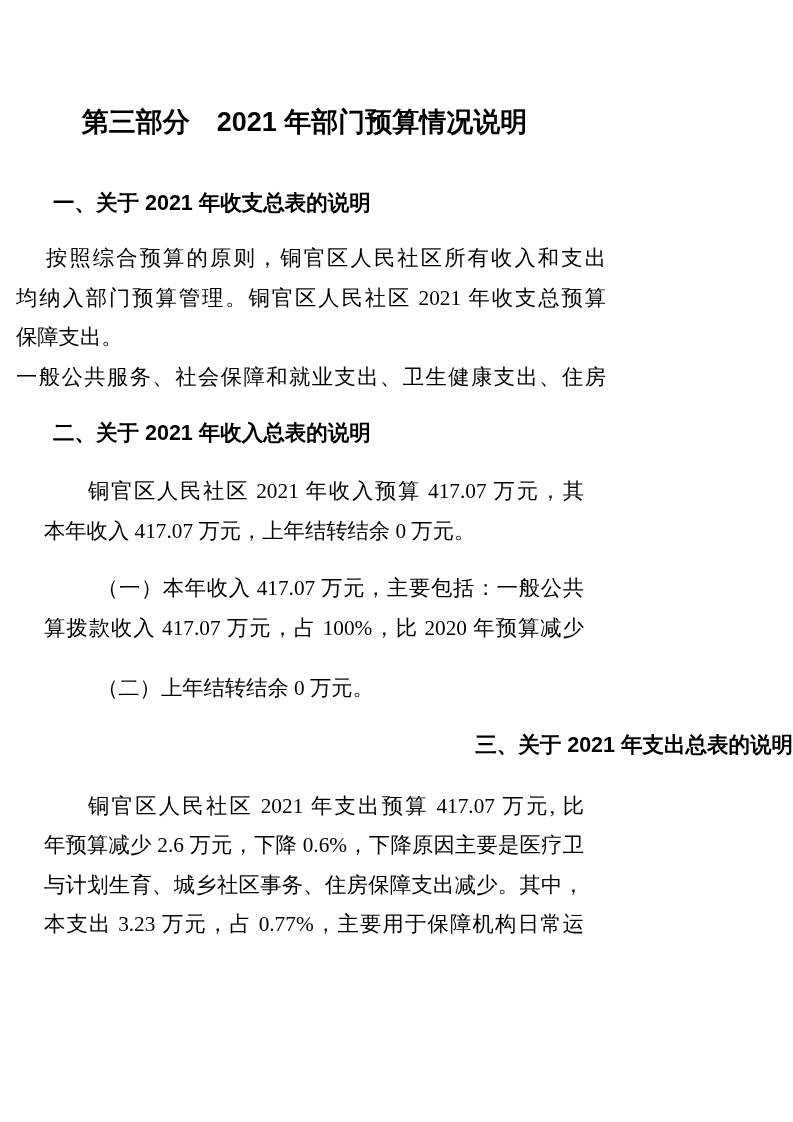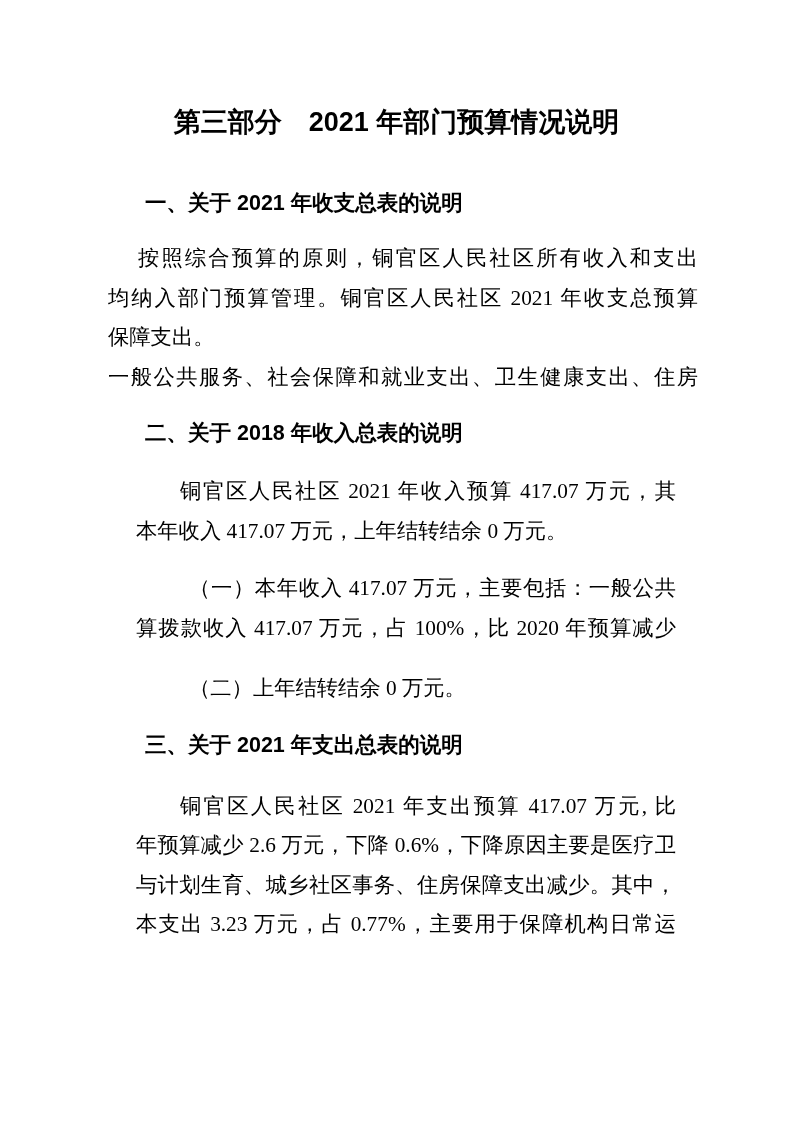--- a/index.html
+++ b/index.html
@@ -7,21 +7,20 @@
     padding: 0;
     background: #ffffff;
   }
   .page {
     position: relative;
     width: 793px;
     height: 1122px;
     background: #ffffff;
     color: #000000;
     box-sizing: border-box;
-    padding-left: 92px;
     overflow: hidden;
     font-family: "Liberation Serif", "DejaVu Serif", serif;
   }
   .doc-title {
     position: relative;
     left: -92px;
     width: 793px;
     margin: 100px 0 0 0;
     font-family: "Liberation Sans", "DejaVu Sans", sans-serif;
     font-weight: bold;
@@ -33,21 +32,21 @@
   .heading {
     margin: 0 0 0 53px;
     font-family: "Liberation Sans", "DejaVu Sans", sans-serif;
     font-weight: bold;
     font-size: 21.5px;
     line-height: 40px;
     white-space: nowrap;
   }
   .heading.h1 { margin-top: 39px; }
   .heading.h2 { margin-top: 0; }
-  .heading.h3 { margin-top: 15px; }
+  .heading.h3 { margin-top: 15px; text-align: right; }
   .para { margin: 16px; padding: 0; }
   .para.p2 { margin-top: 19px; }
   .para.p3 { margin-top: 18px; }
   .para.p4 { margin-top: 21px; }
   .para.p5 { margin-top: 22px; }
   .line {
     display: block;
     width: 590px;
     font-size: 21.3px;
     line-height: 39.5px;
@@ -79,21 +78,21 @@
     <div class="heading h1">一、关于 2021 年收支总表的说明</div>
     <div class="para p1">
       <span class="line just ind30">按照综合预算的原则，铜官区人民社区所有收入和支出</span>
       <span class="line just">均纳入部门预算管理。铜官区人民社区 2021 年收支总预算</span>
       <span class="line">保障支出。</span>
       <span class="line just">一般公共服务、社会保障和就业支出、卫生健康支出、住房</span>
     </div>
   </section>
 
   <section class="inset">
-    <div class="heading h2">二、关于 2018 年收入总表的说明</div>
+    <div class="heading h2">二、关于 2021 年收入总表的说明</div>
     <div class="para p2">
       <span class="line just ind44">铜官区人民社区 2021 年收入预算 417.07 万元，其中，</span>
       <span class="line">本年收入 417.07 万元，上年结转结余 0 万元。</span>
     </div>
     <div class="para p3">
       <span class="line just ind53">（一）本年收入 417.07 万元，主要包括：一般公共预</span>
       <span class="line just">算拨款收入 417.07 万元，占 100%，比 2020 年预算减少 2.6</span>
     </div>
     <div class="para p4">
       <span class="line ind53">（二）上年结转结余 0 万元。</span>

